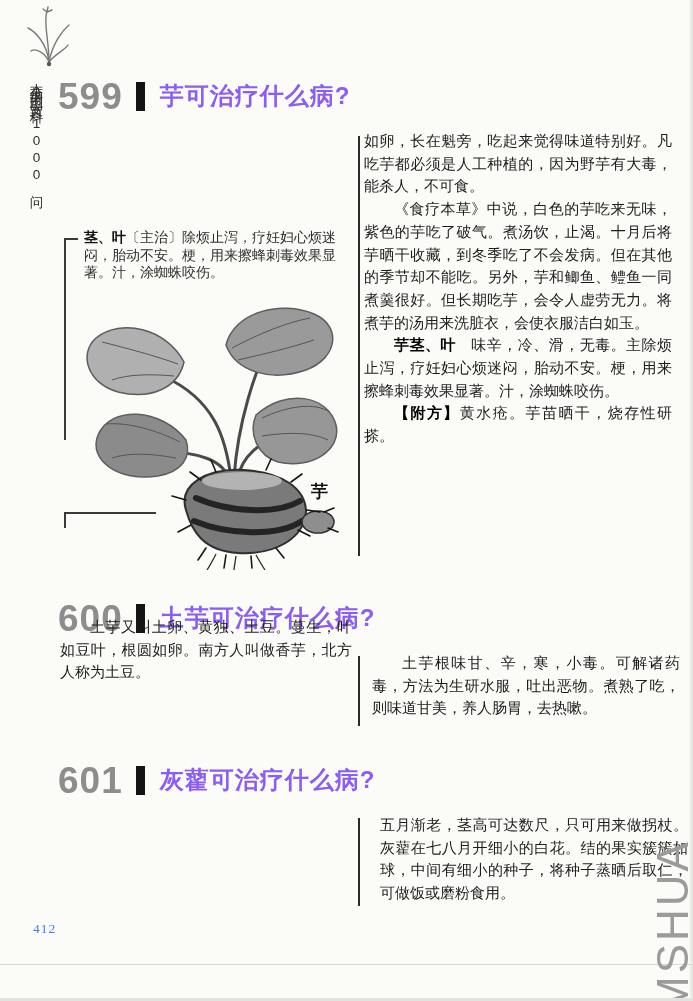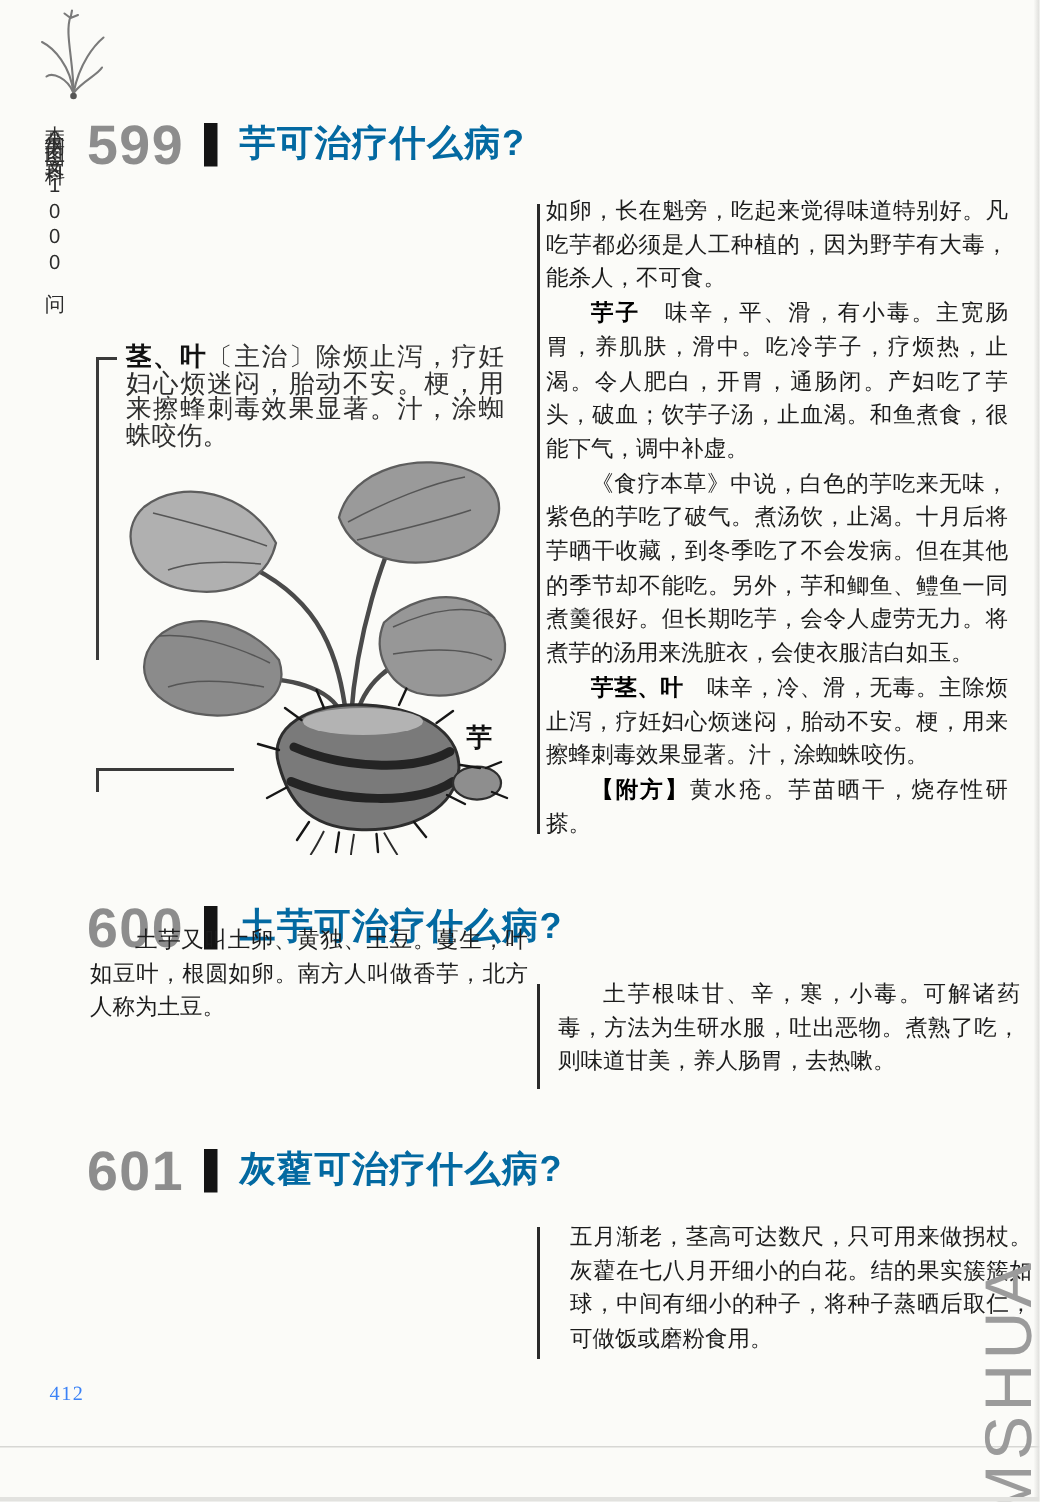--- a/index.html
+++ b/index.html
@@ -16,29 +16,29 @@
   }
   .spine .num{padding-top:12px;letter-spacing:2px;}
   .sec-head{position:absolute;left:58px;display:flex;align-items:center;height:38px;}
   .sec-num{
     font-family:"Liberation Sans","DejaVu Sans",sans-serif;font-weight:bold;
     font-size:37px;color:#8d8d8d;letter-spacing:1px;line-height:1;
   }
   .sec-bar{width:9px;height:29px;background:#141414;margin:0 15px 0 13px;}
   .sec-title{
     font-family:"Liberation Sans","DejaVu Sans",sans-serif;font-weight:bold;
-    font-size:24px;color:#0369a1;letter-spacing:1px;line-height:1;
+    font-size:24px;color:#8b5cf6;letter-spacing:1px;line-height:1;
   }
   .col{position:absolute;font-size:15px;line-height:22.7px;text-align:justify;}
   .col p{margin:0;}
   .col p.ind{text-indent:2em;}
   .lead{font-family:"Liberation Sans","DejaVu Sans",sans-serif;font-weight:bold;color:#000;}
   .vdiv{position:absolute;width:1.5px;background:#2a2a2a;}
   .callout{
-    position:absolute;font-size:17px;line-height:17.5px;color:#2e2e2e;
+    position:absolute;font-size:14px;line-height:17.5px;color:#2e2e2e;
     text-align:justify;font-family:"Liberation Serif","DejaVu Serif",serif;
   }
   .callout .clead{font-family:"Liberation Sans","DejaVu Sans",sans-serif;font-weight:bold;color:#111;}
   .leader{position:absolute;background:#3a3a3a;}
   .fig-label{
     position:absolute;font-family:"Liberation Sans","DejaVu Sans",sans-serif;
     font-weight:bold;font-size:17px;color:#111;
   }
   .page-num{
     position:absolute;left:33px;top:921px;
@@ -81,21 +81,20 @@
     <span class="sec-num">599</span>
     <span class="sec-bar"></span>
     <span class="sec-title">芋可治疗什么病?</span>
   </div>
 
 
   <div class="vdiv" style="left:358px;top:136px;height:420px;"></div>
 
   <div class="col" style="left:364px;top:130px;width:308px;">
     <p><span>如卵，长在魁旁，吃起来觉得味道特别好。凡吃芋都必须是人工种植的，因为野芋有大毒，能杀人，不可食。</span></p>
-    <p class="ind"><b class="lead">芋子</b><span>　味辛，平、滑，有小毒。主宽肠胃，养肌肤，滑中。吃冷芋子，疗烦热，止渴。令人肥白，开胃，通肠闭。产妇吃了芋头，破血；饮芋子汤，止血渴。和鱼煮食，很能下气，调中补虚。</span></p>
     <p class="ind"><span>《食疗本草》中说，白色的芋吃来无味，紫色的芋吃了破气。煮汤饮，止渴。十月后将芋晒干收藏，到冬季吃了不会发病。但在其他的季节却不能吃。另外，芋和鲫鱼、鳢鱼一同煮羹很好。但长期吃芋，会令人虚劳无力。将煮芋的汤用来洗脏衣，会使衣服洁白如玉。</span></p>
     <p class="ind"><b class="lead">芋茎、叶</b><span>　味辛，冷、滑，无毒。主除烦止泻，疗妊妇心烦迷闷，胎动不安。梗，用来擦蜂刺毒效果显著。汁，涂蜘蛛咬伤。</span></p>
     <p class="ind"><b class="lead">【附方】</b><span>黄水疮。芋苗晒干，烧存性研搽。</span></p>
   </div>
 
   <div class="leader" style="left:64px;top:238px;width:14px;height:1.5px;"></div>
   <div class="leader" style="left:64px;top:238px;width:1.5px;height:202px;"></div>
   <div class="callout" style="left:84px;top:229px;width:252px;">
     <span class="clead">茎、叶</span><span>〔主治〕</span><span>除烦止泻，疗妊妇心烦迷闷，胎动不安。梗，用来擦蜂刺毒效果显著。汁，涂蜘蛛咬伤。</span>
   </div>

